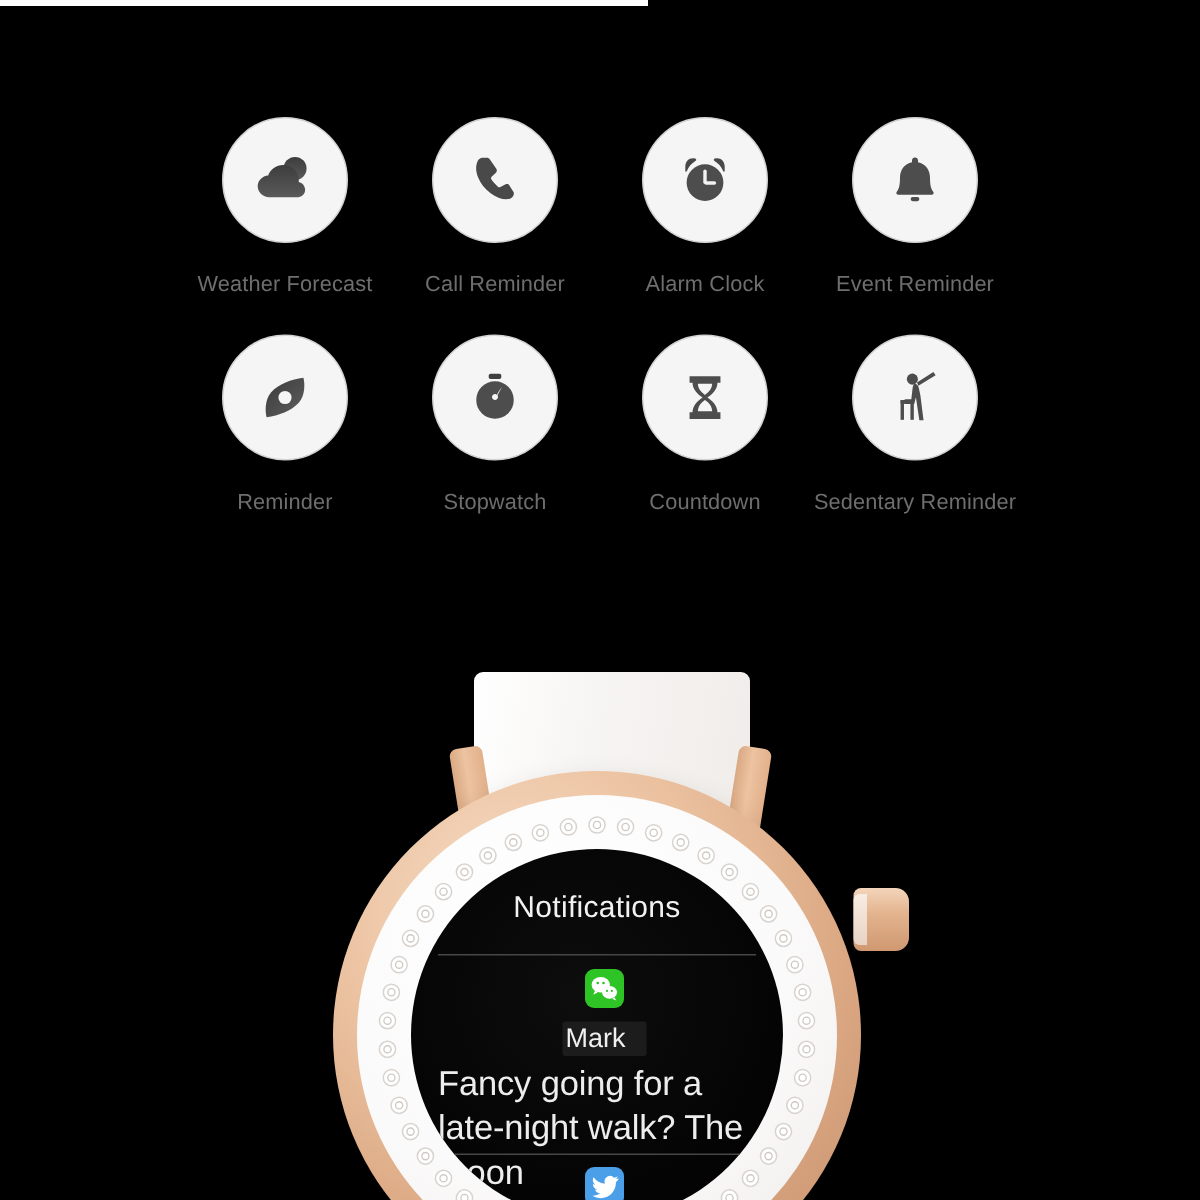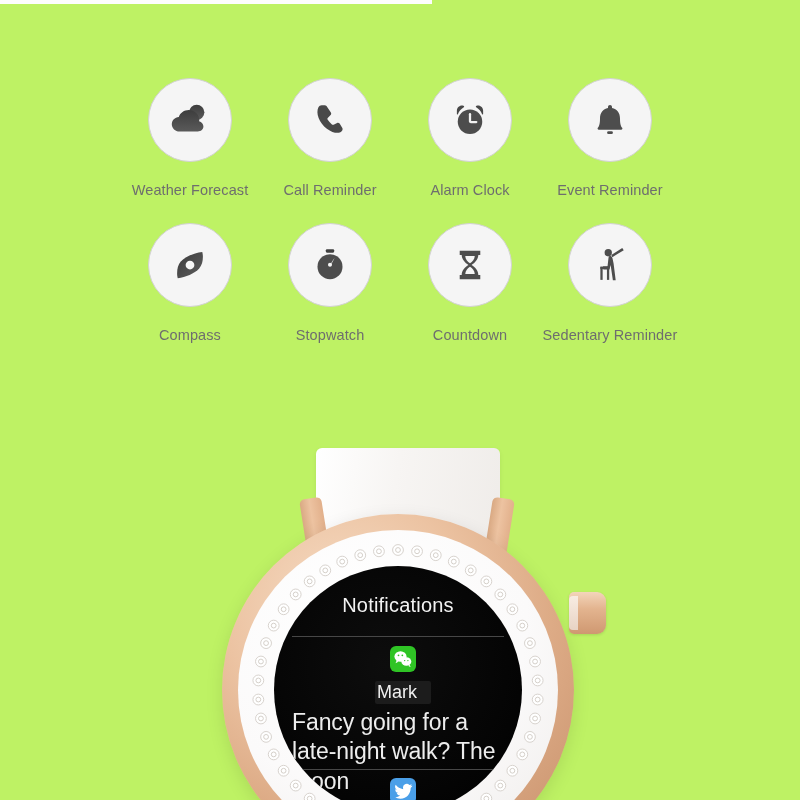--- a/index.html
+++ b/index.html
@@ -13,21 +13,21 @@
     font-family: "Liberation Sans", sans-serif;
     overflow: hidden;
     position: relative;
   }
 
   .page {
     position: absolute;
     inset: 0;
     width: 800px;
     height: 800px;
-    background: #bef264;
+    background: #000000;
   }
 
   
   .top-sliver {
     position: absolute;
     top: 0;
     left: 0;
     width: 432px;
     height: 4px;
     background: #fdfdfd;
@@ -332,21 +332,21 @@
                 <linearGradient id="gc" x1="0" y1="0" x2="1" y2="1">
                   <stop offset="0" stop-color="#3b3b3b"></stop>
                     <stop offset="1" stop-color="#5e5e5e"></stop>
                 </linearGradient>
               </defs>
               <path d="M38 9C29 10 19 14 13.5 20 8.5 25.5 8.8 35 10 39c9-1 19-5 24.5-11C39.5 22.5 39.2 13 38 9z" fill="url(#gc)"></path>
               <circle cx="24" cy="24" r="5" fill="#f6f6f6"></circle>
             </svg>
           </span>
         </div>
-        <div class="feature-label">Compass</div>
+        <div class="feature-label">Reminder</div>
       </div>
 
       <div class="feature">
         <div class="feature-circle">
           <span>
             <svg width="40" height="40" viewBox="0 0 48 48">
               <rect x="19" y="5" width="10" height="4.2" rx="1.4" fill="#3f3f3f"></rect>
               <circle cx="24" cy="26" r="15" fill="#4d4d4d"></circle>
               <path d="M24 26 L29.5 15.5 C27 18.5 25 22 24 26z" fill="#f5f5f5"></path>
               <path d="M24 26c-1.3 0-2.4-1.1-2.4-2.4s1.1-2.4 2.4-2.4 2.4 1.1 2.4 2.4S25.3 26 24 26z" fill="#f5f5f5"></path>

